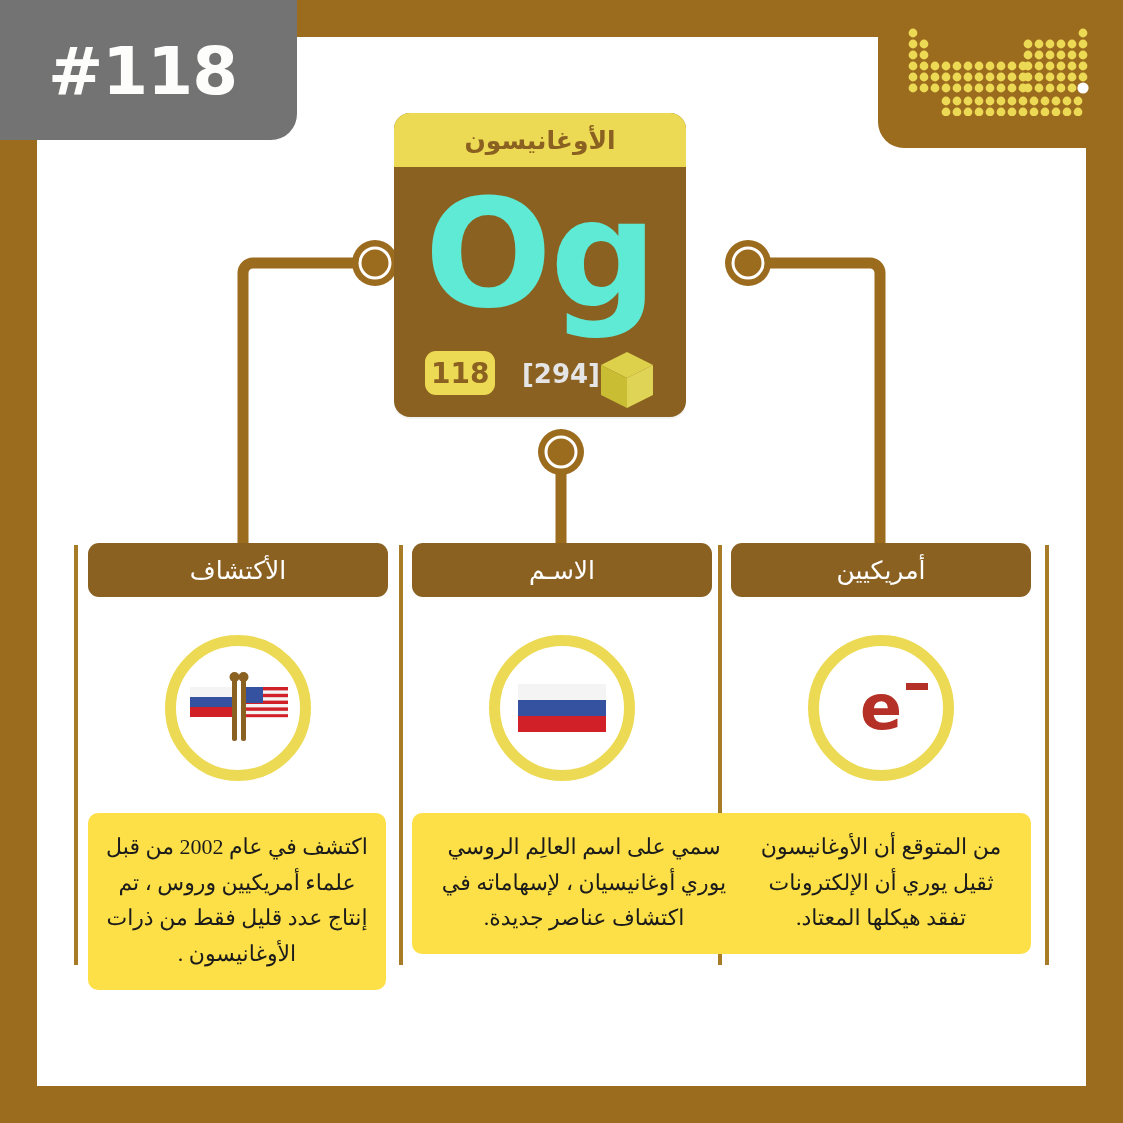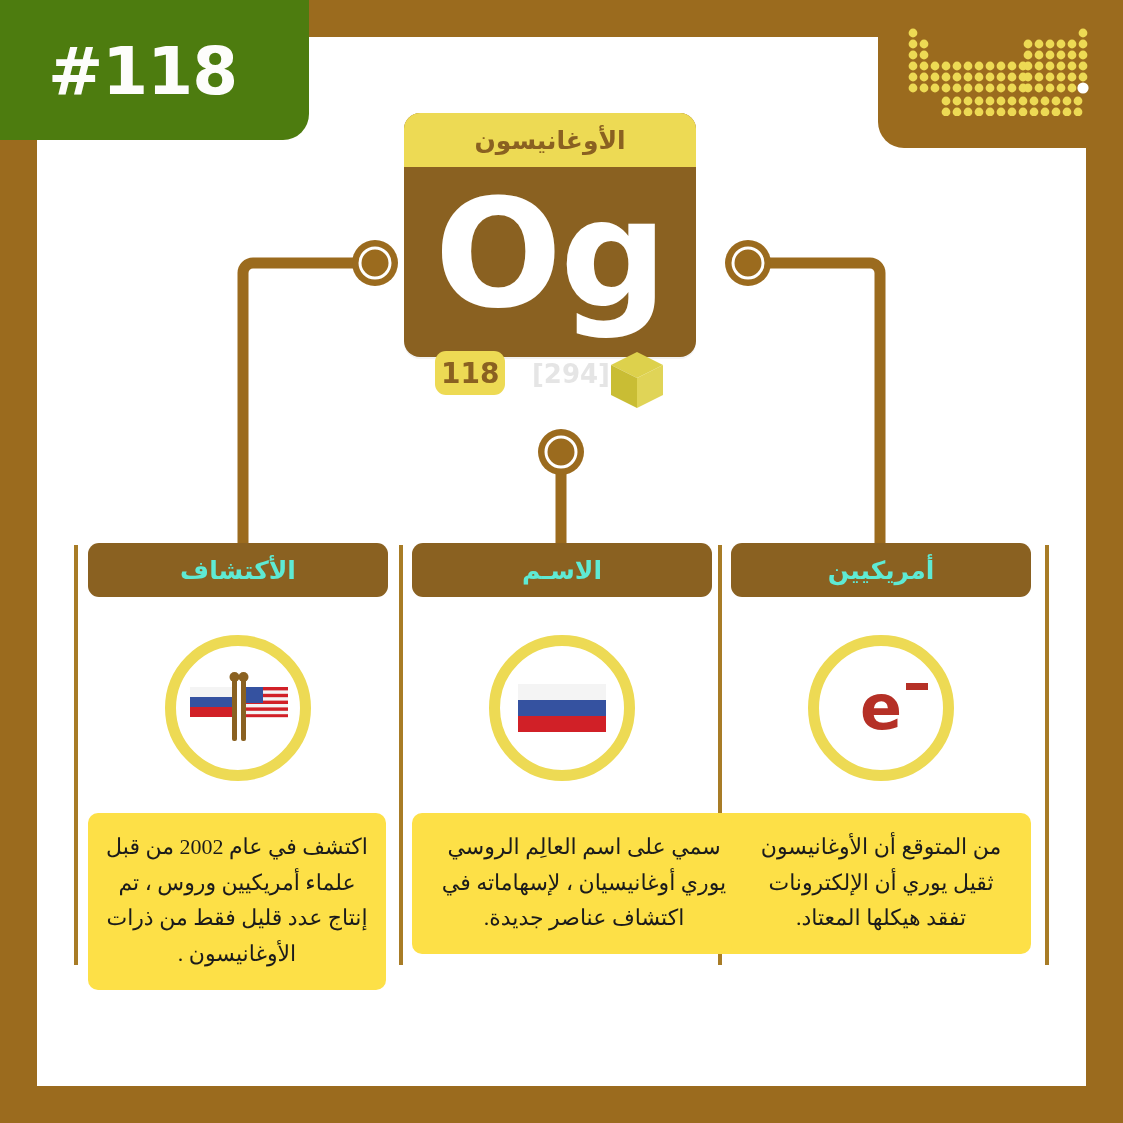--- a/index.html
+++ b/index.html
@@ -20,24 +20,23 @@
   #white-canvas{
     position:absolute;
     left:37px;top:37px;
     width:1049px;height:1049px;
     background:#ffffff;
   }
   
   #num-badge{
     position:absolute;left:0;top:0;
     width:297px;height:140px;
-    background:#4d7c0f;
+    background:#737373;
     border-bottom-right-radius:26px;
     z-index:6;
-    padding-left:12px;
   }
   #num-badge .num{
     position:absolute;
     left:48px;top:33px;
     font-size:66px;
     font-weight:bold;
     color:#fdfdfb;
     letter-spacing:-1px;
     font-family:"DejaVu Sans", sans-serif;
   }
@@ -47,22 +46,22 @@
     width:245px;height:148px;
     background:#9b6b1e;
     border-bottom-left-radius:26px;
     z-index:6;
   }
   #ptable-badge svg{position:absolute;right:30px;top:28px;}
 
   
   #element-card{
     position:absolute;
-    left:404px;top:113px;
-    width:292px;height:244px;
+    left:394px;top:113px;
+    width:292px;height:304px;
     background:#8a6121;
     border-radius:16px;
     z-index:5;
     box-shadow:0 2px 0 rgba(0,0,0,.05);
   }
   #card-name-band{
     position:absolute;left:0;top:0;
     width:292px;height:54px;
     background:#edda54;
     border-top-left-radius:16px;
@@ -70,21 +69,21 @@
     display:flex;align-items:center;justify-content:center;
   }
   #card-name-band .nm{
     font-size:25px;font-weight:bold;color:#8a6121;
     font-family:"DejaVu Sans", sans-serif;
     direction:rtl;
   }
   #card-symbol{
     position:absolute;left:0;top:46px;width:292px;height:190px;
     display:flex;align-items:center;justify-content:center;
-    font-size:150px;line-height:150px;font-weight:bold;color:#ffffff;
+    font-size:150px;line-height:150px;font-weight:bold;color:#5eead4;
     font-family:"DejaVu Sans", sans-serif;
     letter-spacing:-2px;
   }
   #card-number{
     position:absolute;left:31px;top:238px;
     min-width:66px;height:44px;
     background:#edda54;border-radius:11px;
     display:flex;align-items:center;justify-content:center;
     color:#8a6121;font-size:28px;font-weight:bold;
     font-family:"DejaVu Sans", sans-serif;
@@ -107,21 +106,21 @@
   #col-discovery{left:88px;}
   #col-name{left:412px;}
   #col-electrons{left:731px;}
 
   .col-header{
     width:300px;height:54px;
     background:#8a6121;border-radius:11px;
     display:flex;align-items:center;justify-content:center;
   }
   .col-header .ht{
-    color:#5eead4;font-size:25px;font-weight:bold;
+    color:#ffffff;font-size:25px;font-weight:normal;
     font-family:"DejaVu Sans", sans-serif;
     direction:rtl;
   }
   .col-icon-wrap{
     width:300px;height:190px;
     display:flex;align-items:center;justify-content:center;
     margin-top:16px;
   }
   .ring{
     width:146px;height:146px;border-radius:50%;

